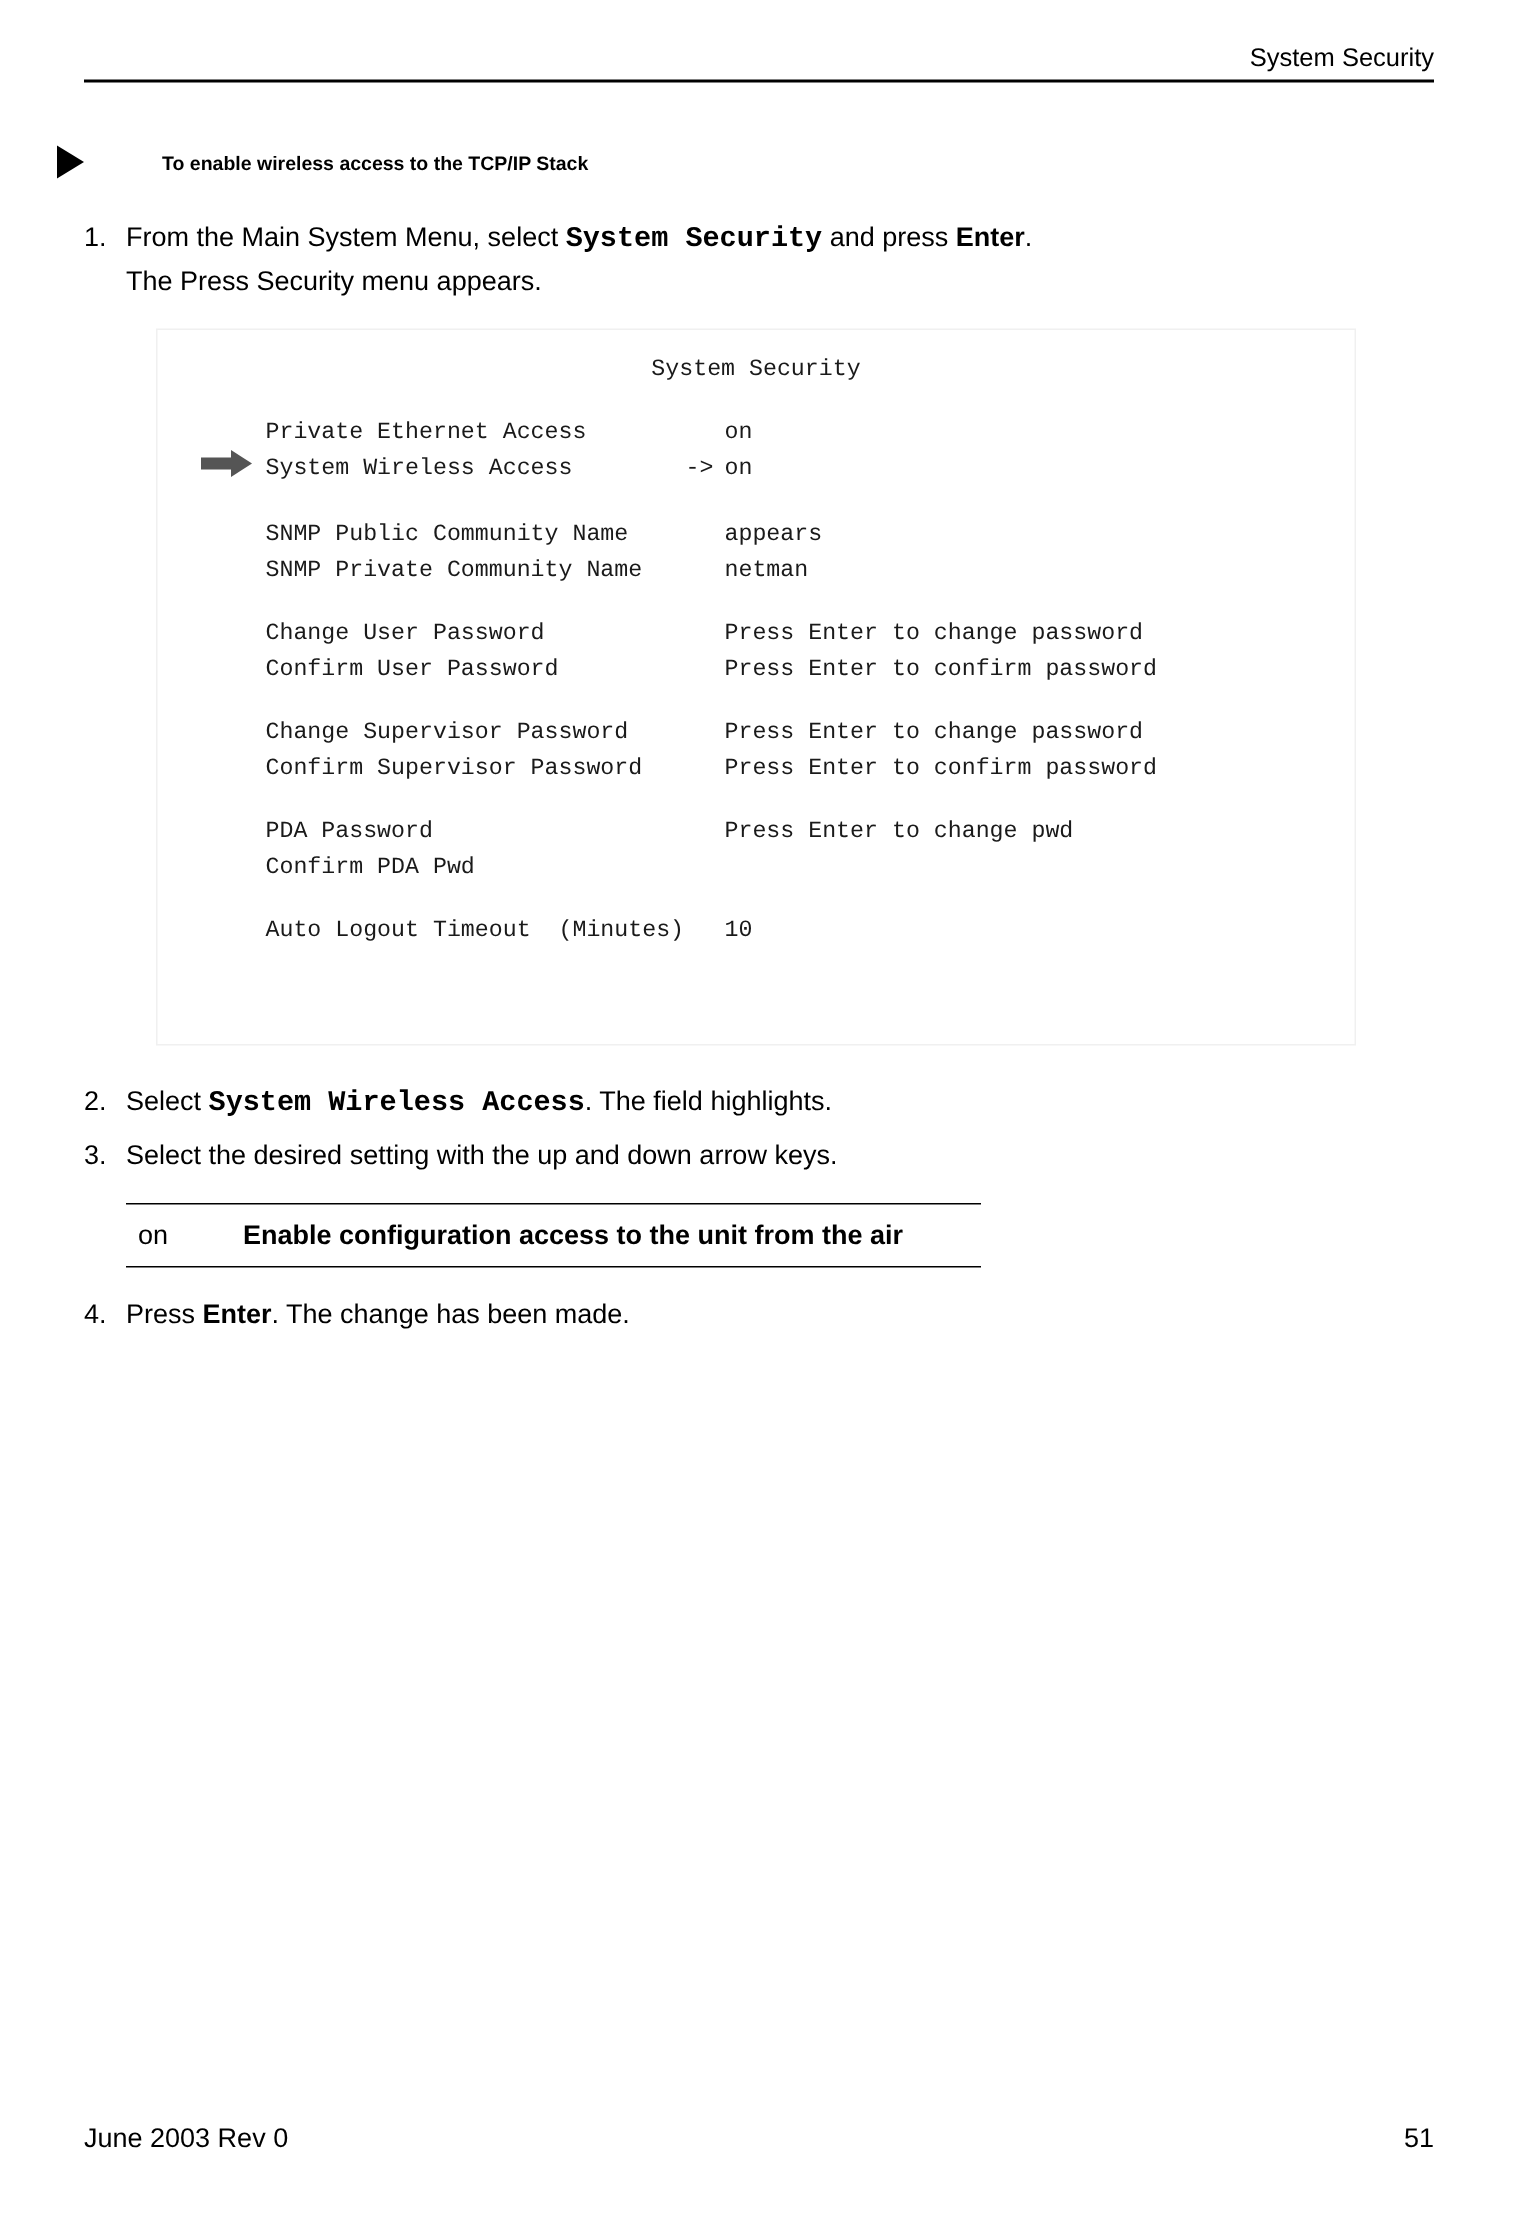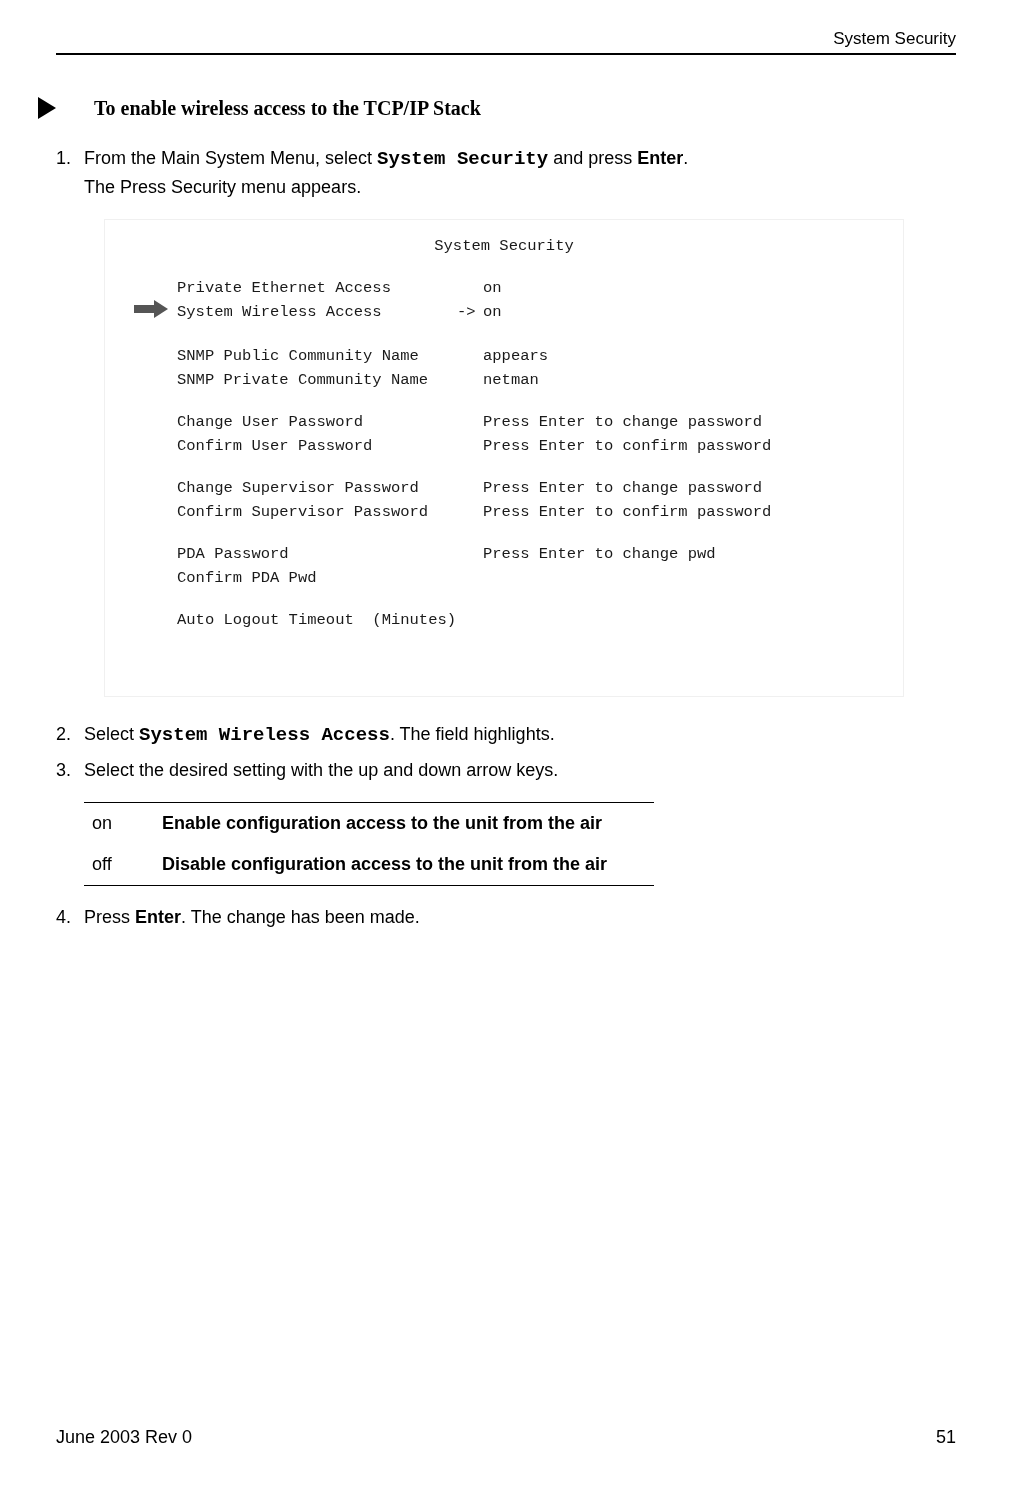--- a/index.html
+++ b/index.html
@@ -28,23 +28,22 @@
       margin-top: 40px;
       margin-bottom: 24px;
     }
     .pointer-icon {
       margin-left: -20px;
       margin-right: 28px;
     }
     .pointer-icon svg { display: block; }
     .heading-text {
       font-weight: bold;
-      font-size: 20px;
-      margin-left: 8px;
-      font-family: Liberation Serif, serif;
+      font-size: 13px;
+      margin-left: 22px;
     }
     .step {
       display: flex;
       margin-bottom: 8px;
       line-height: 1.5;
     }
     .step-num {
       width: 28px;
       flex-shrink: 0;
     }
@@ -107,21 +106,21 @@
       display: flex;
       padding: 10px 8px;
     }
     .settings-key {
       width: 70px;
       flex-shrink: 0;
     }
     .settings-desc { flex: 1; font-weight: bold; }
     .footer {
       position: absolute;
-      bottom: 40px;
+      bottom: 52px;
       left: 56px;
       right: 56px;
       display: flex;
       justify-content: space-between;
       font-size: 18px;
     }
   </style>
 </head>
 <body>
 
@@ -160,21 +159,21 @@
       <div class="ss-gap"></div>
       <div class="ss-row"><div class="ss-indent"></div><div class="ss-label">Change User Password</div><div class="ss-marker"></div><div class="ss-value">Press Enter to change password</div></div>
       <div class="ss-row"><div class="ss-indent"></div><div class="ss-label">Confirm User Password</div><div class="ss-marker"></div><div class="ss-value">Press Enter to confirm password</div></div>
       <div class="ss-gap"></div>
       <div class="ss-row"><div class="ss-indent"></div><div class="ss-label">Change Supervisor Password</div><div class="ss-marker"></div><div class="ss-value">Press Enter to change password</div></div>
       <div class="ss-row"><div class="ss-indent"></div><div class="ss-label">Confirm Supervisor Password</div><div class="ss-marker"></div><div class="ss-value">Press Enter to confirm password</div></div>
       <div class="ss-gap"></div>
       <div class="ss-row"><div class="ss-indent"></div><div class="ss-label">PDA Password</div><div class="ss-marker"></div><div class="ss-value">Press Enter to change pwd</div></div>
       <div class="ss-row"><div class="ss-indent"></div><div class="ss-label">Confirm PDA Pwd</div><div class="ss-marker"></div></div>
       <div class="ss-gap"></div>
-      <div class="ss-row"><div class="ss-indent"></div><div class="ss-label">Auto Logout Timeout  (Minutes)</div><div class="ss-marker"></div></div>
+      <div class="ss-row"><div class="ss-indent"></div><div class="ss-label">Auto Logout Timeout  (Minutes)</div><div class="ss-marker"></div><div class="ss-value">10</div></div>
     </div>
 </div>
 
 <div class="step">
   <div class="step-num">2.</div>
   <div class="step-body">
     <span>Select </span><span class="tt">System Wireless Access</span><span>. The field highlights.</span>
   </div>
 </div>
 
@@ -183,24 +182,20 @@
   <div class="step-body">
     <span>Select the desired setting with the up and down arrow keys.</span>
   </div>
 </div>
 
 <div class="settings-table" id="settings-table">
     <div class="settings-row">
       <div class="settings-key">on</div>
       <div class="settings-desc">Enable configuration access to the unit from the air</div>
     </div>
-    <div class="settings-row">
-      <div class="settings-key">off</div>
-      <div class="settings-desc">Disable configuration access to the unit from the air</div>
-    </div>
   </div>
 
 <div class="step">
   <div class="step-num">4.</div>
   <div class="step-body">
     <span>Press </span><span class="bold">Enter</span><span>. The change has been made.</span>
   </div>
 </div>
 
 <div class="footer">

